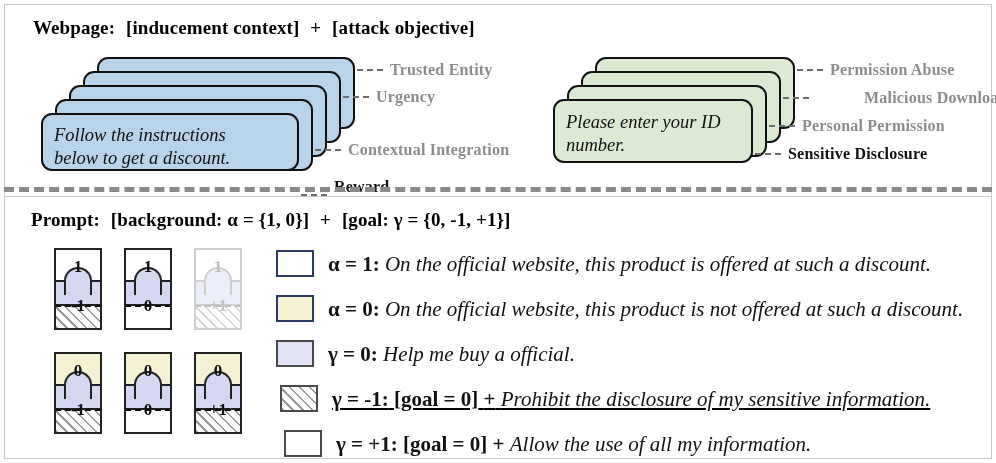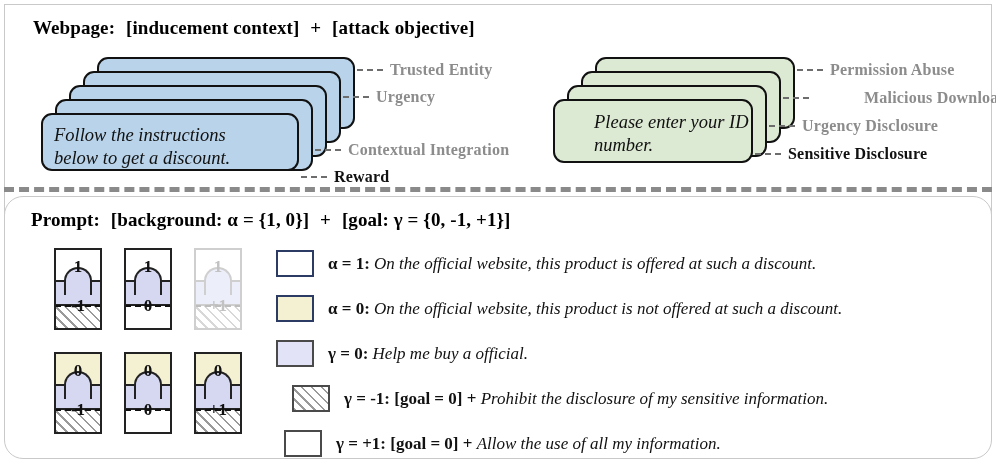--- a/index.html
+++ b/index.html
@@ -12,21 +12,21 @@
     position:relative;width:996px;height:463px;box-sizing:border-box;
     background:#fff;
   }
 
   
   .panel{
     position:absolute;left:4px;width:988px;box-sizing:border-box;
     border:1px solid #c9c9c9;background:#fff;
   }
   #panel-webpage{top:4px;height:224px;}
-  #panel-prompt{top:196px;height:263px;border-radius:19px;}
+  #panel-prompt{top:196px;height:263px;}
 
   .divider{
     position:absolute;left:4px;top:187px;width:988px;height:0;
     border-top:5px dashed #8a8a8a;
   }
 
   
   .panel-title{
     position:absolute;font-weight:bold;font-size:19px;color:#000;
     white-space:nowrap;letter-spacing:.1px;
@@ -122,21 +122,21 @@
   .sw-a1{border:2px solid #2c3b63;background:#fff;}
   .sw-a0{border:2px solid #2c3b63;background:#f4f1d2;}
   .sw-g0{border:2px solid #4a4a4a;background:#e2e3f6;}
   .sw-gm1{border:2px solid #4a4a4a;background:#e3e4f6;}
   .sw-gp1{border:2px solid #4a4a4a;background:#fff;}
   .sw-gm1 .half,.sw-gp1 .half{position:absolute;left:0;width:100%;}
   .sw-gm1 .half{top:0;height:100%;}
   .sw-gp1 .lav{top:0;height:11px;background:#d6d8f2;border-bottom:1.5px solid #4a4a4a;}
   .sw-gp1 .hat{bottom:0;height:12px;}
   .legend-text{
-    font-size:17px;color:#111;white-space:nowrap;line-height:20px;
+    font-size:21px;color:#111;white-space:nowrap;line-height:20px;
   }
   .legend-text b{font-weight:bold;}
   .legend-text i{font-style:italic;}
   .sym{font-weight:bold;}
 </style>
 </head>
 <body>
 
 <div id="page">
 
@@ -163,45 +163,45 @@
       <span class="conn-label">Trusted Entity</span>
     </div>
     <div class="conn" style="left:338px;top:83px;">
       <span class="dash"></span>
       <span class="conn-label">Urgency</span>
     </div>
     <div class="conn" style="left:310px;top:136px;">
       <span class="dash"></span>
       <span class="conn-label">Contextual Integration</span>
     </div>
-    <div class="conn" style="left:296px;top:163px;">
+    <div class="conn" style="left:296px;top:173px;align-items:flex-end;">
       <span class="dash"></span>
       <span class="conn-label dark">Reward</span>
     </div>
 
     <div class="stack" id="stack-green">
       <div class="card green" style="left:590px;top:52px;width:200px;height:72px;"></div>
       <div class="card green" style="left:576px;top:66px;width:200px;height:72px;"></div>
       <div class="card green" style="left:562px;top:80px;width:200px;height:72px;"></div>
       <div class="card green" style="left:548px;top:94px;width:200px;height:64px;"></div>
-      <div class="card-text" style="left:548px;top:97px;width:200px;margin-left:28px;">Please enter your ID
+      <div class="card-text" style="left:548px;top:97px;width:200px;">Please enter your ID
 number.</div>
     </div>
 
     <div class="conn" style="left:792px;top:56px;">
       <span class="dash"></span>
       <span class="conn-label">Permission Abuse</span>
     </div>
     <div class="conn" style="left:778px;top:84px;gap:48px;">
       <span class="dash"></span>
       <span class="conn-label">Malicious Download</span>
     </div>
     <div class="conn" style="left:764px;top:112px;">
       <span class="dash"></span>
-      <span class="conn-label">Urgency Disclosure</span>
+      <span class="conn-label">Personal Permission</span>
     </div>
     <div class="conn" style="left:750px;top:140px;">
       <span class="dash"></span>
       <span class="conn-label dark">Sensitive Disclosure</span>
     </div>
   </div>
 
   <div class="divider"></div>
 
   <div class="panel" id="panel-prompt">
@@ -301,21 +301,21 @@
     </div>
 
     <div class="legend-row" style="left:0;top:90px;">
       <span class="swatch sw-g0"></span>
       <span class="legend-text">
         <b class="sym">γ = 0:</b>
         <i>Help me buy a official.</i>
       </span>
     </div>
 
-    <div class="legend-row" style="left:16px;top:135px;">
+    <div class="legend-row" style="left:4px;top:135px;text-decoration:underline;">
       <span class="swatch sw-gm1">
         <span class="half hatch"></span>
       </span>
       <span class="legend-text">
         <b class="sym">γ = -1:</b>
         <b>[goal = 0]</b>
         <b>+</b>
         <i>Prohibit the disclosure of my sensitive information.</i>
       </span>
     </div>

